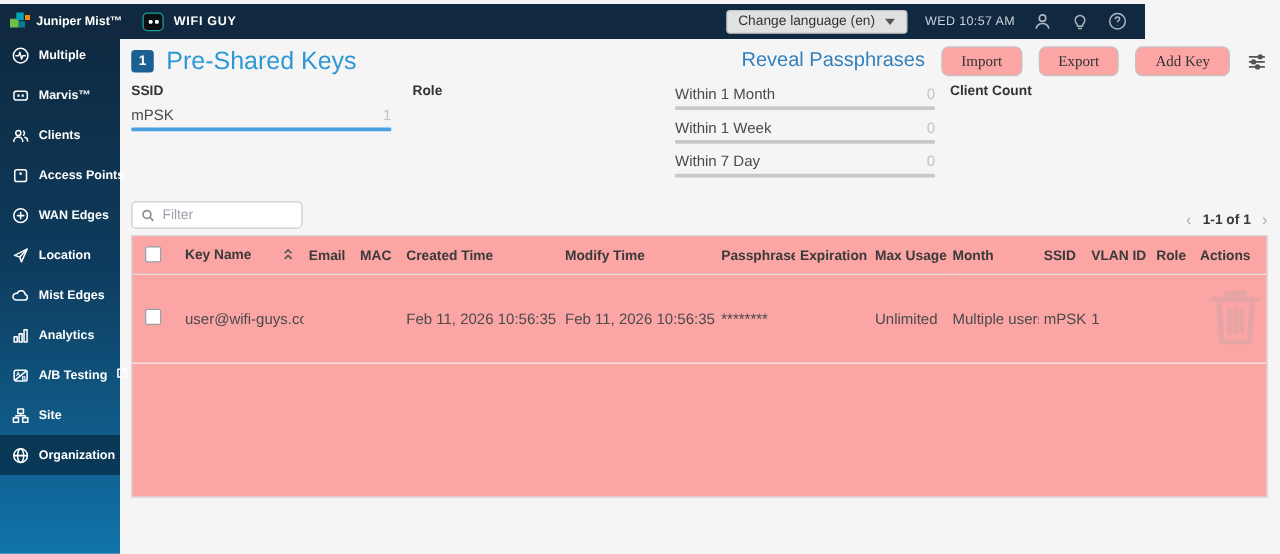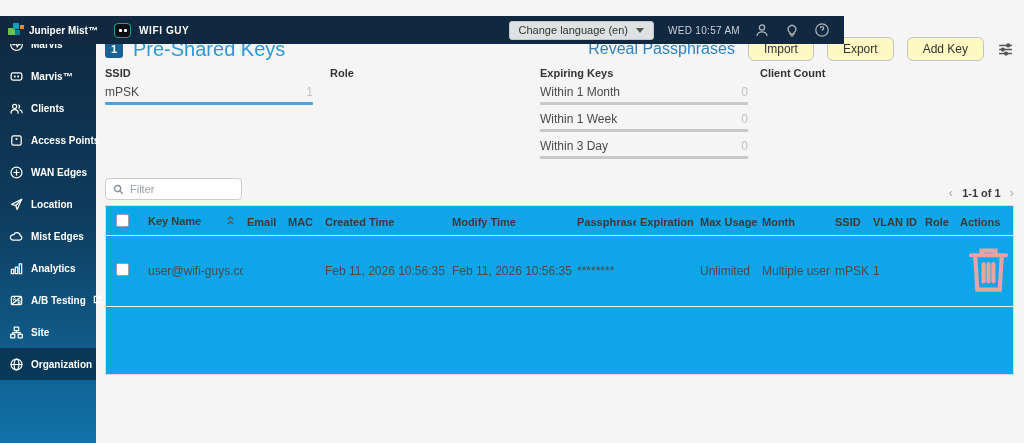--- a/index.html
+++ b/index.html
@@ -1,20 +1,20 @@
 <!DOCTYPE html>
 <html><head>
 <meta charset="utf-8">
 <style>
   * { margin:0; padding:0; box-sizing:border-box; }
   html,body { width:1024px; height:443px; overflow:hidden; background:#f5f5f6;
     font-family:"Liberation Sans", sans-serif; }
 
   
-  .topbar { position:fixed; top:16px; left:0; width:844px; height:28px;
+  .topbar { position:fixed; top:3px; left:0; width:916px; height:28px;
     background:#102940; display:flex; align-items:center; z-index:10; }
   .brand { width:96px; height:28px; display:flex; align-items:center; padding-left:8px; gap:5px; }
   .logo-mark { position:relative; width:16px; height:16px; flex:0 0 auto; }
   .logo-mark i { position:absolute; display:block; }
   .lg1 { left:0; top:6px; width:7px; height:7px; background:#6cc04a; }
   .lg2 { left:5px; top:1px; width:6px; height:6px; background:#00a5b8; }
   .lg3 { left:12px; top:3px; width:4px; height:4px; background:#f38b00; }
   .lg4 { left:7px; top:8px; width:5px; height:5px; background:#0e7c8f; }
   .brand-name { color:#fff; font-size:10px; font-weight:700; white-space:nowrap; }
   .org { display:flex; align-items:center; gap:8px; margin-left:18px; }
@@ -43,22 +43,22 @@
   .ext-icon svg { width:9px; height:9px; stroke:#fff; fill:none; stroke-width:1.4; }
 
   
   .content { margin-left:96px; padding-top:28px; }
   .header-row { display:flex; align-items:center; padding:9px 10px 0 9px; }
   .count-badge { width:18px; height:18px; background:#1c5f92; border-radius:3px; color:#fff;
     font-size:11px; font-weight:700; display:flex; align-items:center; justify-content:center; }
   .page-title { margin-left:10px; font-size:20px; color:#2e98d5; font-weight:400; }
   .header-actions { margin-left:auto; display:flex; align-items:center; gap:13px; }
   .link { color:#3380bd; font-size:16px; cursor:pointer; }
-  .btn { background:#fef9c3; border:1px solid #c3c3c3; border-radius:6px; height:24px;
-    padding:0 15px; font-size:12px; color:#333; cursor:pointer; font-family:Liberation Sans, sans-serif; }
+  .btn { background:#fca5a5; border:1px solid #c3c3c3; border-radius:6px; height:24px;
+    padding:0 15px; font-size:12px; color:#333; cursor:pointer; font-family:Liberation Serif, serif; }
   .settings-icon { width:17px; height:17px; cursor:pointer; }
   .settings-icon svg { width:100%; height:100%; stroke:#555; stroke-width:1.4; fill:#555; }
 
   
   .stats { display:grid; grid-template-columns:225px 210px 220px 1fr; padding:6px 10px 0 9px; }
   .stat-head { font-size:11px; font-weight:700; color:#333; margin-bottom:5px; }
   .stat-entry { width:208px; margin-bottom:6px; cursor:pointer; }
   .stat-line { display:flex; justify-content:space-between; font-size:12px; color:#4a4a4a;
     line-height:16px; }
   .stat-val { color:#c2c2c6; }
@@ -73,21 +73,21 @@
     border-radius:4px; display:flex; align-items:center; padding:0 7px; gap:6px; }
   .filter-box svg { width:11px; height:11px; stroke:#8a8f96; fill:none; stroke-width:1.5; flex:0 0 auto; }
   .filter-box input { border:none; outline:none; width:100%; font-size:11px; color:#444;
     font-family:inherit; background:transparent; }
   .filter-box input::placeholder { color:#9aa0a8; }
   .pagination { display:flex; align-items:center; gap:9px; font-size:11px; }
   .page-chevron { color:#a9adb3; font-size:13px; cursor:pointer; }
   .page-label { color:#3a3a3a; font-weight:700; }
 
   
-  .table-card { margin:5px 10px 0 9px; height:170px; background:#0ea5e9;
+  .table-card { margin:5px 10px 0 9px; height:210px; background:#fca5a5;
     border:1px solid #d8d8d8; overflow:hidden; }
   table { width:100%; border-collapse:collapse; table-layout:fixed; }
   th { text-align:left; font-size:11px; font-weight:700; color:#3a3a3a;
     padding:8px 4px 6px; border-bottom:1px solid #e3e3e6; white-space:nowrap; overflow:hidden; }
   td { font-size:12px; color:#4a4a4a; padding:7px 4px; border-bottom:1px solid #f0f0f1;
     white-space:nowrap; overflow:hidden; }
   .cb { width:13px; height:13px; border:1px solid #9aa0a6; border-radius:2px; background:#fff;
     cursor:pointer; display:inline-block; }
   .c-check { width:38px; padding-left:10px; }
   .sort-icon { float:right; margin-right:4px; }
@@ -145,21 +145,21 @@
 </div>
 
 <div class="sidebar">
   <div class="nav-item">
     <span class="nav-icon">
       <svg viewBox="0 0 16 16">
           <circle cx="8" cy="8" r="6.2"></circle>
           <polyline points="4,8.2 6.3,8.2 7.4,5.2 8.8,10.8 9.9,8.2 12,8.2"></polyline>
         </svg>
     </span>
-    <span>Marvis</span>
+    <span>Multiple</span>
   </div>
   <div class="nav-item">
     <span class="nav-icon">
       <svg viewBox="0 0 16 16">
           <rect x="2.3" y="4.2" width="11.4" height="7.6" rx="2"></rect>
           <rect x="5.3" y="7" width="1.8" height="2" fill="#fff" stroke="none"></rect>
           <rect x="8.9" y="7" width="1.8" height="2" fill="#fff" stroke="none"></rect>
         </svg>
     </span>
     <span>Marvis™</span>
@@ -292,38 +292,37 @@
           <span>mPSK</span>
           <span class="stat-val">1</span>
         </div>
         <div class="stat-bar bar-blue"></div>
       </div>
     </div>
     <div>
       <div class="stat-head">Role</div>
     </div>
     <div>
-      <div class="stat-head">Expiring Keys</div>
       <div class="stat-entry">
         <div class="stat-line">
           <span>Within 1 Month</span>
           <span class="stat-val">0</span>
         </div>
         <div class="stat-bar bar-gray"></div>
       </div>
       <div class="stat-entry">
         <div class="stat-line">
           <span>Within 1 Week</span>
           <span class="stat-val">0</span>
         </div>
         <div class="stat-bar bar-gray"></div>
       </div>
       <div class="stat-entry">
         <div class="stat-line">
-          <span>Within 3 Day</span>
+          <span>Within 7 Day</span>
           <span class="stat-val">0</span>
         </div>
         <div class="stat-bar bar-gray"></div>
       </div>
     </div>
     <div>
       <div class="stat-head">Client Count</div>
     </div>
   </div>
 

